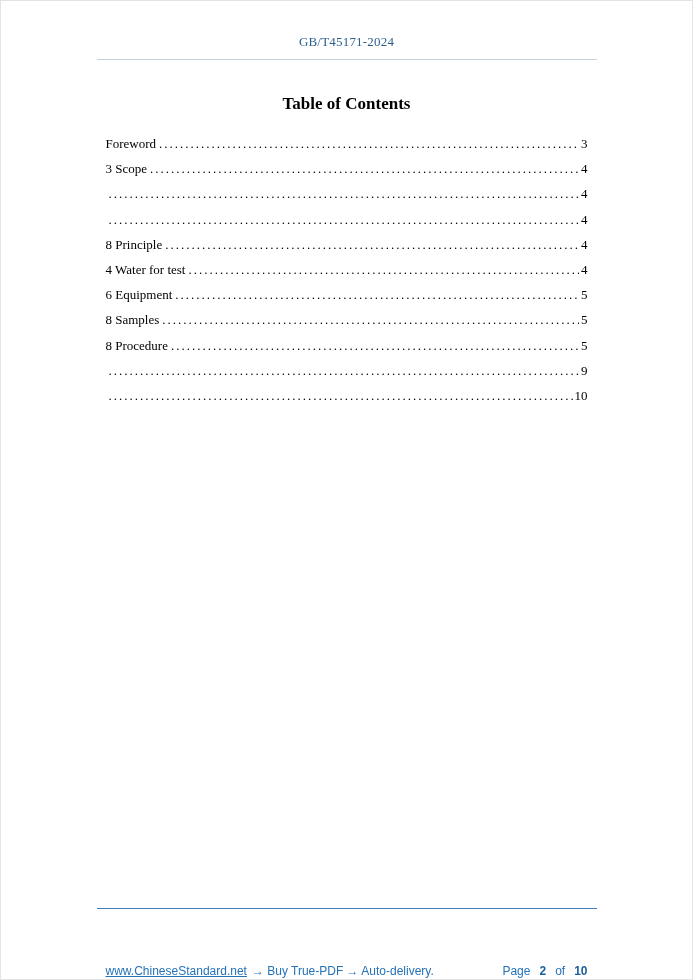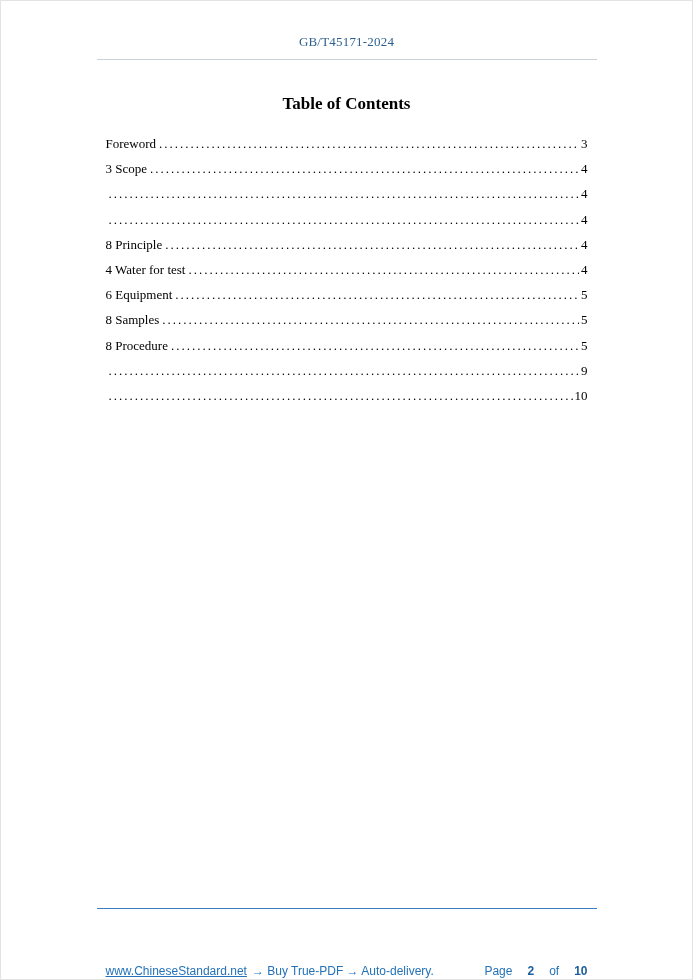--- a/index.html
+++ b/index.html
@@ -57,21 +57,21 @@
   .footer-content{
     width:482px;margin:7px auto 0;
     display:flex;justify-content:space-between;align-items:baseline;
     font-size:12px;color:var(--footer-text);
   }
   .footer-left{display:flex;align-items:baseline;gap:5px;}
   .footer-link{
     color:var(--footer-text);text-decoration:underline;cursor:pointer;
   }
   .footer-tagline{color:var(--footer-text);margin-top:48px;}
-  .footer-right{display:flex;align-items:baseline;gap:15px;text-align:right;}
+  .footer-right{display:flex;align-items:baseline;gap:9px;text-align:right;}
   .footer-page-word{color:var(--footer-text);}
   .footer-page-num{font-weight:bold;color:var(--page-number);}
 </style>
 </head>
 <body>
 
 <div class="page">
 
   <div class="doc-header">
     <div class="doc-number">GB/T45171-2024</div>

